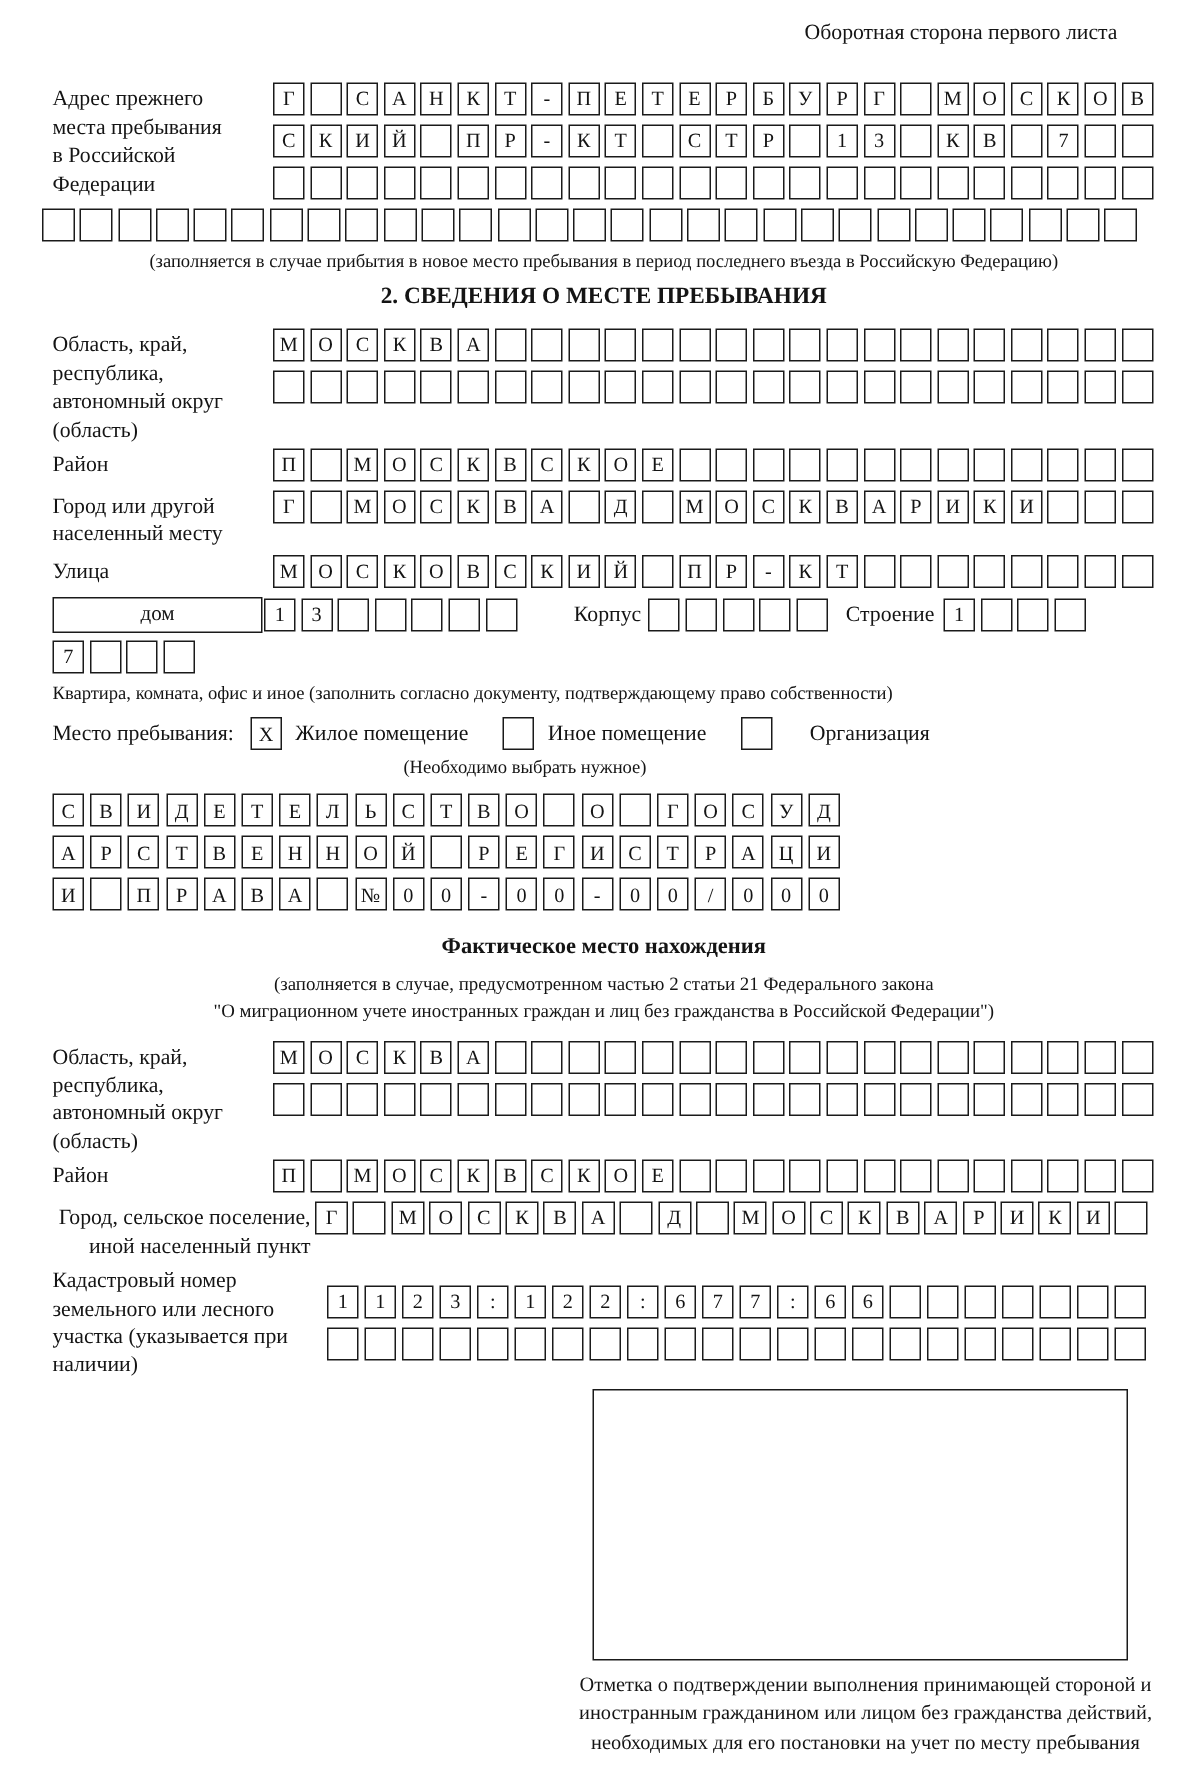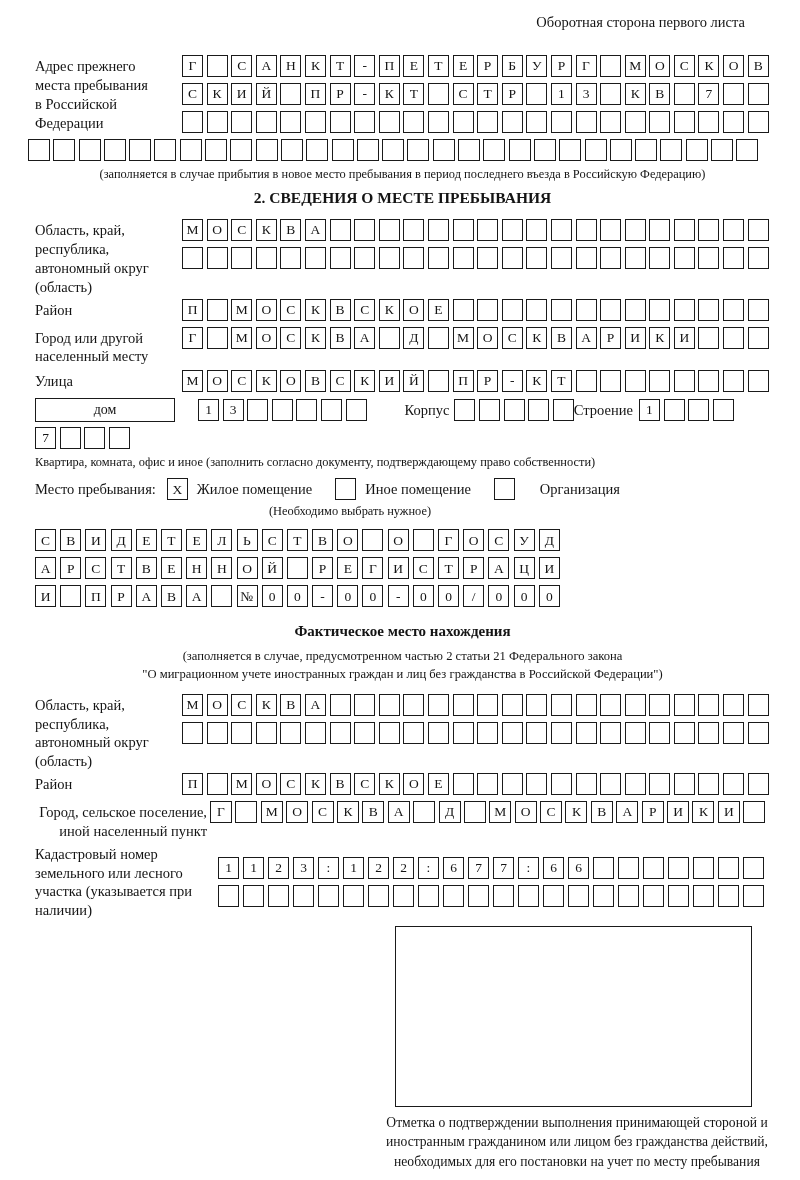--- a/index.html
+++ b/index.html
@@ -51,25 +51,25 @@
 
   .mb2{margin-bottom:2px;} .mb4{margin-bottom:4px;} .mb6{margin-bottom:6px;}
   .mb8{margin-bottom:8px;}
 
   .house-row { display:flex; align-items:center; margin-bottom:5px; }
   .widebox {
     flex:none; height:24px; border:1.6px solid #1a1a1a;
     display:flex; align-items:center; justify-content:center;
     font-size:14px;
   }
-  .dombox { width:140px; margin-right:23px; }
+  .dombox { width:140px; margin-right:1px; }
   .aptbox { width:195px; margin-right:8px; }
   .inline-label { flex:none; }
   .ml38 { margin-left:38px; margin-right:5px; }
-  .ml12 { margin-right:6px; }
+  .ml12 { margin-left:12px; margin-right:6px; }
 
   .stay-row { display:flex; align-items:center; margin-top:8px; margin-bottom:3px; }
   .stay-row .cell { margin:0 9px; }
   .stay-label { margin-right:2px; }
   .stay-opt { margin-right:14px; }
   .stay-opt.last { margin-right:0; margin-left:16px; }
   .stay-note { margin-left:145px; width:340px; text-align:center; margin-bottom:10px; }
 
   .fact-title { text-align:center; font-weight:bold; font-size:15px; margin:16px 0 8px 0; }
   .fact-note { font-size:12.6px; line-height:1.4; margin-bottom:10px; }

